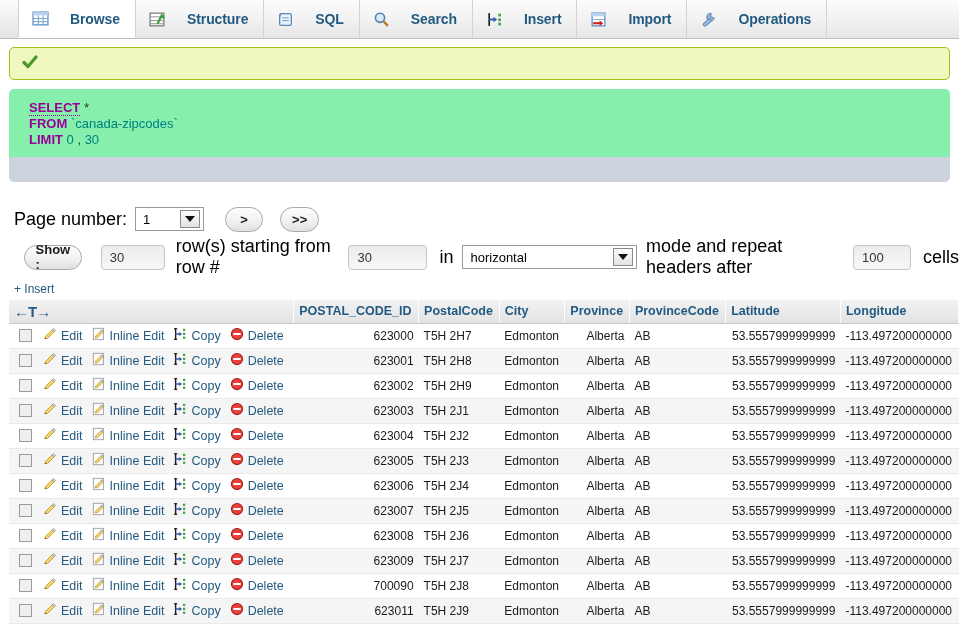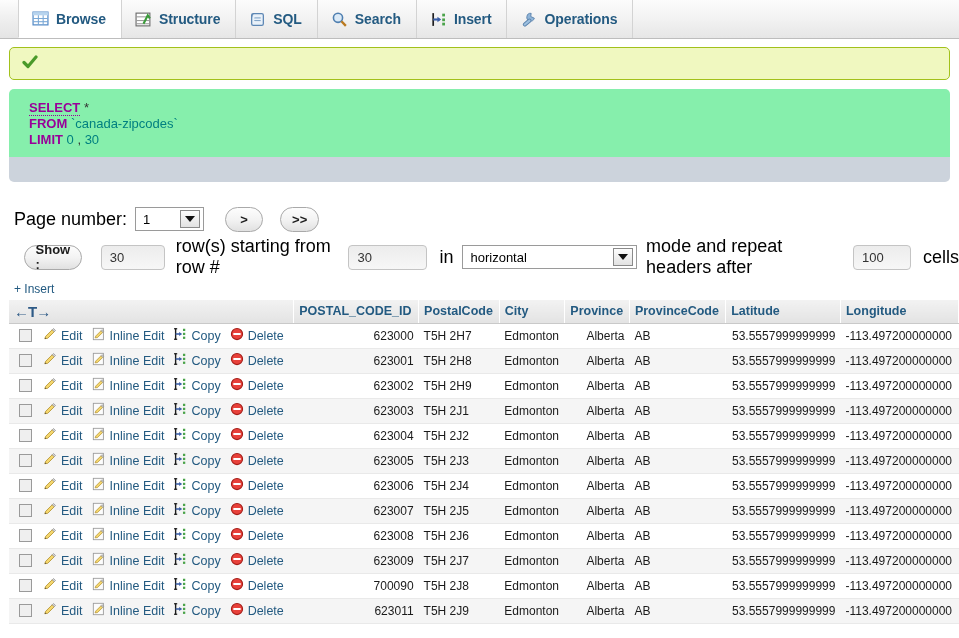--- a/index.html
+++ b/index.html
@@ -24,21 +24,21 @@
     background: linear-gradient(to bottom, #fdfdfd 0%, #f0f0f0 45%, #e4e4e4 100%);
     border-bottom: 1px solid #bdbdbd;
     display: flex;
     align-items: stretch;
     padding-left: 18px;
     box-sizing: border-box;
   }
   .tab {
     display: flex;
     align-items: center;
-    gap: 7px;
+    gap: 21px;
     padding: 0 15px 0 13px;
     border-left: 1px solid #d3d3d3;
     border-right: 1px solid #c9c9c9;
     margin-right: -1px;
     background: linear-gradient(to bottom, #fcfcfc 0%, #f2f2f2 50%, #e6e6e6 100%);
     cursor: pointer;
     box-sizing: border-box;
   }
   .tab .tab-label {
     font-size: 14px;
@@ -308,20 +308,32 @@
           <path d="M7 5.5 L10.5 8 L7 10.5 Z" fill="#3b5fa8"></path>
           <rect x="11.5" y="2.5" width="2.6" height="2.6" fill="#4aa34a"></rect>
           <rect x="11.5" y="7" width="2.6" height="2.6" fill="#4aa34a"></rect>
           <rect x="11.5" y="11" width="2.6" height="2.6" fill="#4aa34a"></rect>
         </svg>
       </span>
       <span class="tab-label">Insert</span>
     </div>
 
 
+    <div class="tab">
+      <span class="ticon">
+        <svg viewBox="0 0 16 16" width="17" height="17">
+          <rect x="2" y="2" width="12" height="12" fill="#fff" stroke="#5b8fc9" stroke-width="1.2"></rect>
+          <rect x="2" y="2" width="12" height="3" fill="#b8d4ee"></rect>
+          <line x1="2" y1="8" x2="14" y2="8" stroke="#8bb4dd"></line>
+          <path d="M3 11.5 L11 11.5" stroke="#cc2222" stroke-width="2"></path>
+          <path d="M9 9 L12.5 11.5 L9 14 Z" fill="#cc2222"></path>
+        </svg>
+      </span>
+      <span class="tab-label">Import</span>
+    </div>
 
     <div class="tab">
       <span class="ticon">
         <svg viewBox="0 0 16 16" width="17" height="17">
           <path d="M10.5 2.2 a3.6 3.6 0 1 0 3 4.6 l-3.4-1.6 z" fill="#8fb4d8" stroke="#5b83ad" stroke-width="0.9"></path>
           <rect x="2.5" y="9.4" width="8.5" height="3" rx="1.4" transform="rotate(-40 6.7 10.9)" fill="#9dc0e0" stroke="#5b83ad" stroke-width="0.9"></rect>
         </svg>
       </span>
       <span class="tab-label">Operations</span>
     </div>

